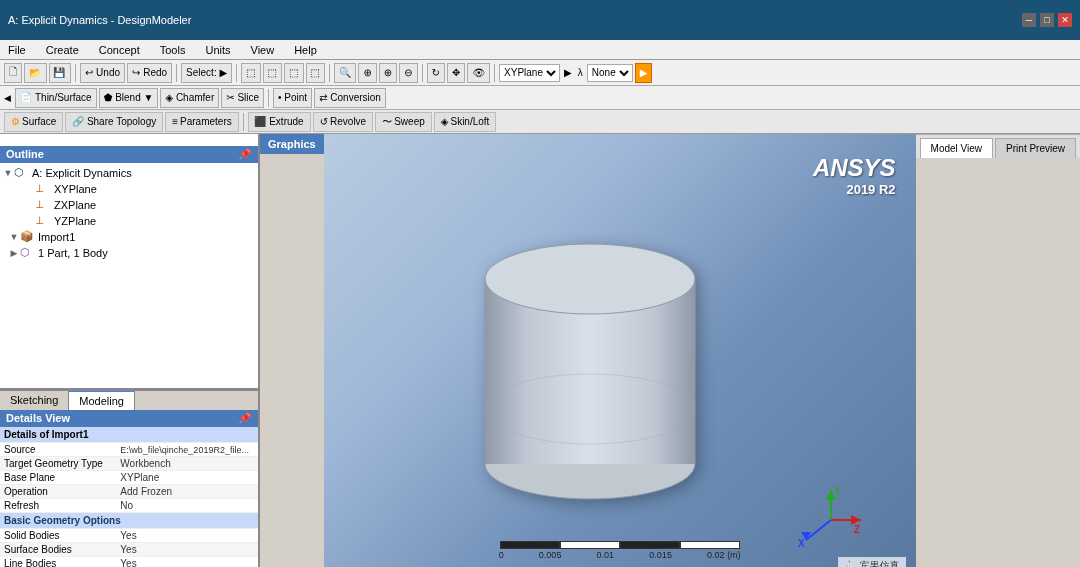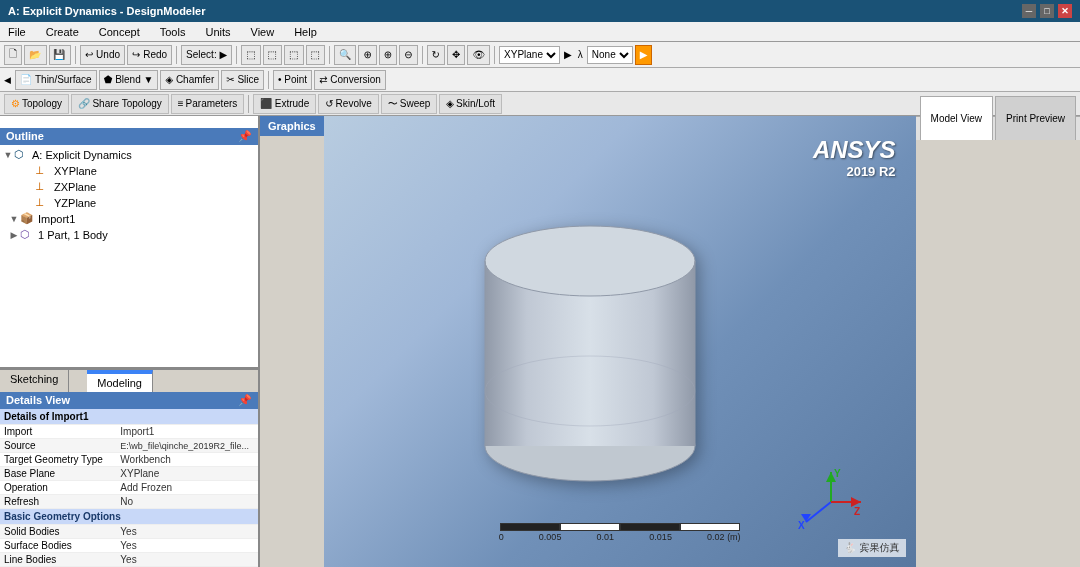--- a/index.html
+++ b/index.html
@@ -1,28 +1,27 @@
 <!DOCTYPE html>
 <html><head>
   <meta charset="utf-8">
   <style>
     * { margin: 0; padding: 0; box-sizing: border-box; }
     body { width: 1080px; height: 567px; overflow: hidden; font-family: 'Segoe UI', Tahoma, Arial, sans-serif; font-size: 11px; background: #d4d0c8; }
 
     
     #titlebar {
-      height: 22px;
+      height: 40px;
       background: #1a5276;
       color: white;
       display: flex;
       align-items: center;
       justify-content: space-between;
       padding: 9px 8px;
       font-size: 11px;
-      font-weight: bold;
     }
     #titlebar-controls { display: flex; gap: 4px; }
     #titlebar-controls span {
       width: 14px; height: 14px;
       background: #666;
       display: inline-flex; align-items: center; justify-content: center;
       font-size: 9px; color: white; cursor: pointer;
     }
 
     
@@ -142,32 +141,31 @@
       white-space: nowrap;
     }
     .tree-expand { display: inline-block; width: 12px; text-align: center; font-size: 9px; color: #666; }
     .tree-icon { display: inline-block; width: 16px; height: 14px; margin-right: 2px; }
 
     
     #tabs-row {
       display: flex;
       background: #d4d0c8;
       border-top: 1px solid #888;
-      gap: 18px;
     }
     .tab-btn {
       padding: 3px 10px;
       font-size: 11px;
       background: #d4d0c8;
       border-right: 1px solid #888;
       cursor: pointer;
     }
     .tab-btn.active {
       background: white;
-      border-top: 4px solid #3b82f6;
+      border-top: 1px solid #3b82f6;
     }
 
     
     #details-panel {
       height: 175px;
       background: white;
       overflow: hidden;
     }
     #details-header {
       background: #4a7aba;
@@ -271,21 +269,21 @@
     #bottom-tabs {
       height: 24px;
       background: #e0e0e0;
       border-top: 1px solid #aaa;
       display: flex;
       align-items: flex-end;
       padding: 0 4px;
       gap: 2px;
     }
     .bottom-tab {
-      padding: 16px 10px;
+      padding: 4px 10px;
       font-size: 10px;
       background: #d0d0d0;
       border: 1px solid #aaa;
       border-bottom: none;
       cursor: pointer;
       margin-top: 21px;
     }
     .bottom-tab.active {
       background: white;
     }
@@ -359,21 +357,21 @@
   <button class="tb-btn">◈ Chamfer</button>
   <button class="tb-btn">✂ Slice</button>
   <div class="tb-separator"></div>
   <button class="tb-btn">• Point</button>
   <button class="tb-btn">⇄ Conversion</button>
 </div>
 
 <div id="ribbon">
   <button class="ribbon-btn">
     <span style="color:#ff8800;">⚙</span>
-    <span>Topology</span>
+    <span>Surface</span>
   </button>
   <button class="ribbon-btn">
     <span>🔗</span>
     <span>Share Topology</span>
   </button>
   <button class="ribbon-btn">
     <span>≡</span>
     <span>Parameters</span>
   </button>
   <div class="tb-separator"></div>
@@ -453,24 +451,20 @@
       <div id="details-header">
         <span>Details View</span>
         <span>📌</span>
       </div>
       <table class="details-table">
         <tbody>
           <tr>
             <td colspan="2" class="details-section-header" style="padding:2px 4px; background:#c8d8f8 !important; font-weight:bold; font-size:10px;">
               <span>Details of Import1</span>
             </td>
-          </tr>
-          <tr>
-            <td>Import</td>
-            <td class="detail-value">Import1</td>
           </tr>
           <tr>
             <td>Source</td>
             <td class="detail-value" style="color:#333; font-size:9px; overflow:hidden; text-overflow:ellipsis; white-space:nowrap; max-width:130px;">E:\wb_file\qinche_2019R2_file...</td>
           </tr>
           <tr>
             <td>Target Geometry Type</td>
             <td class="detail-value">Workbench</td>
           </tr>
           <tr>

